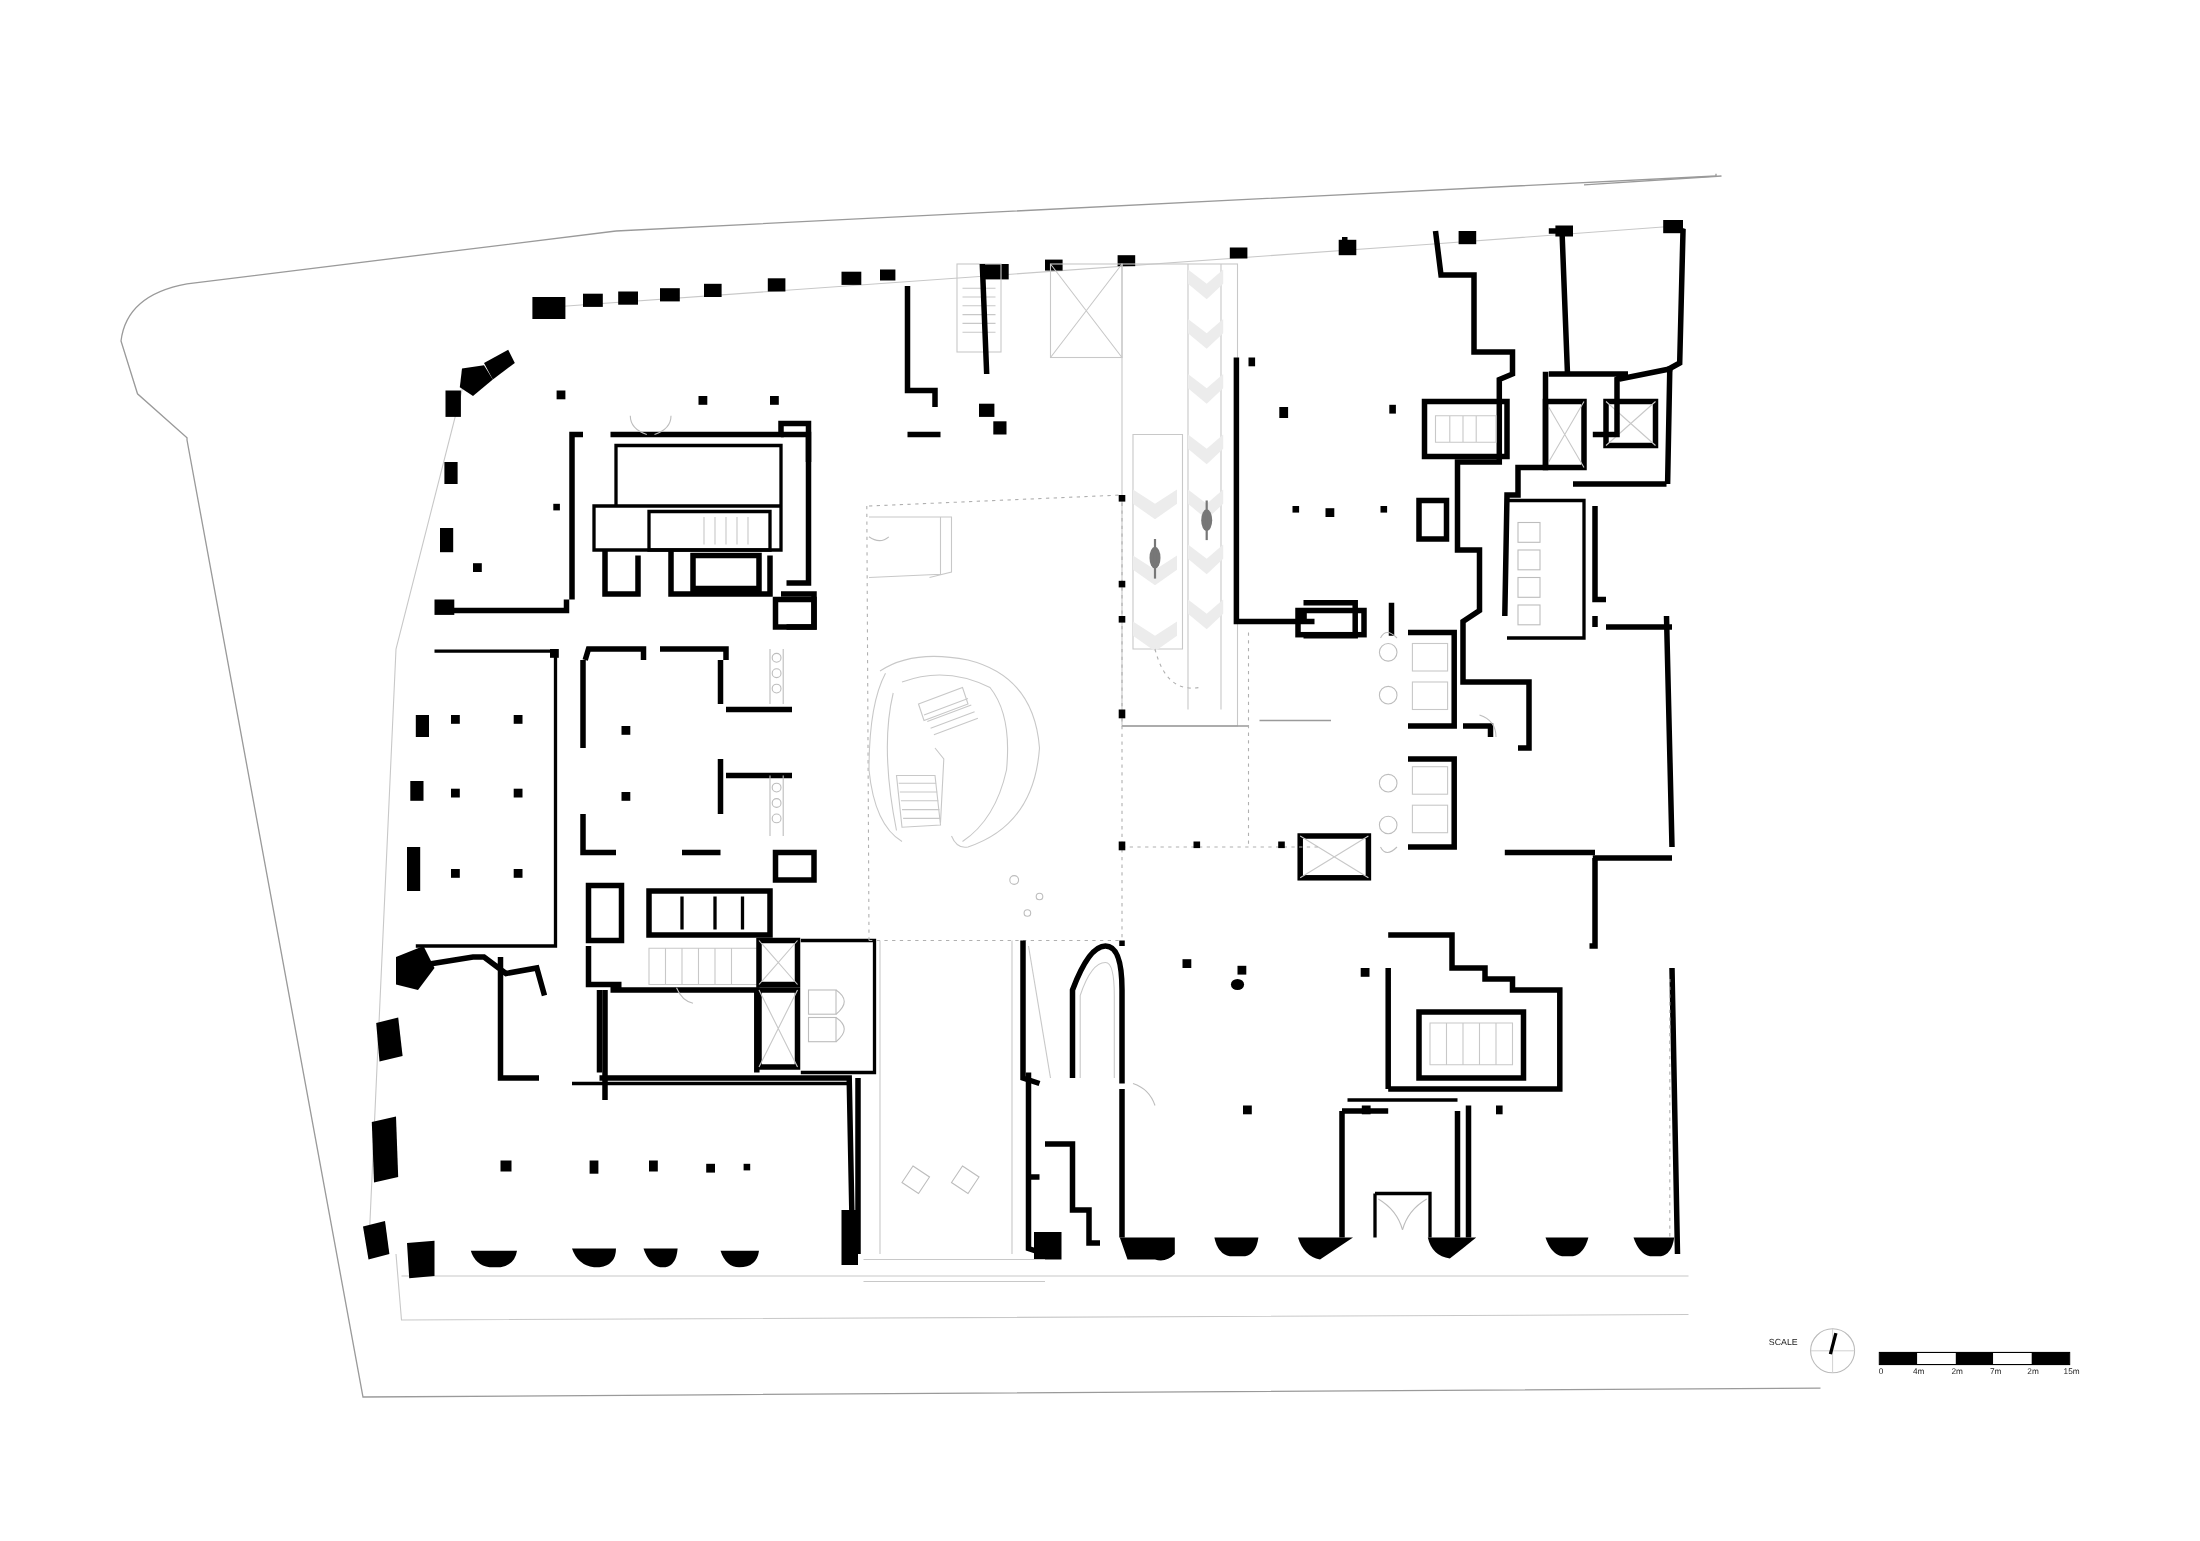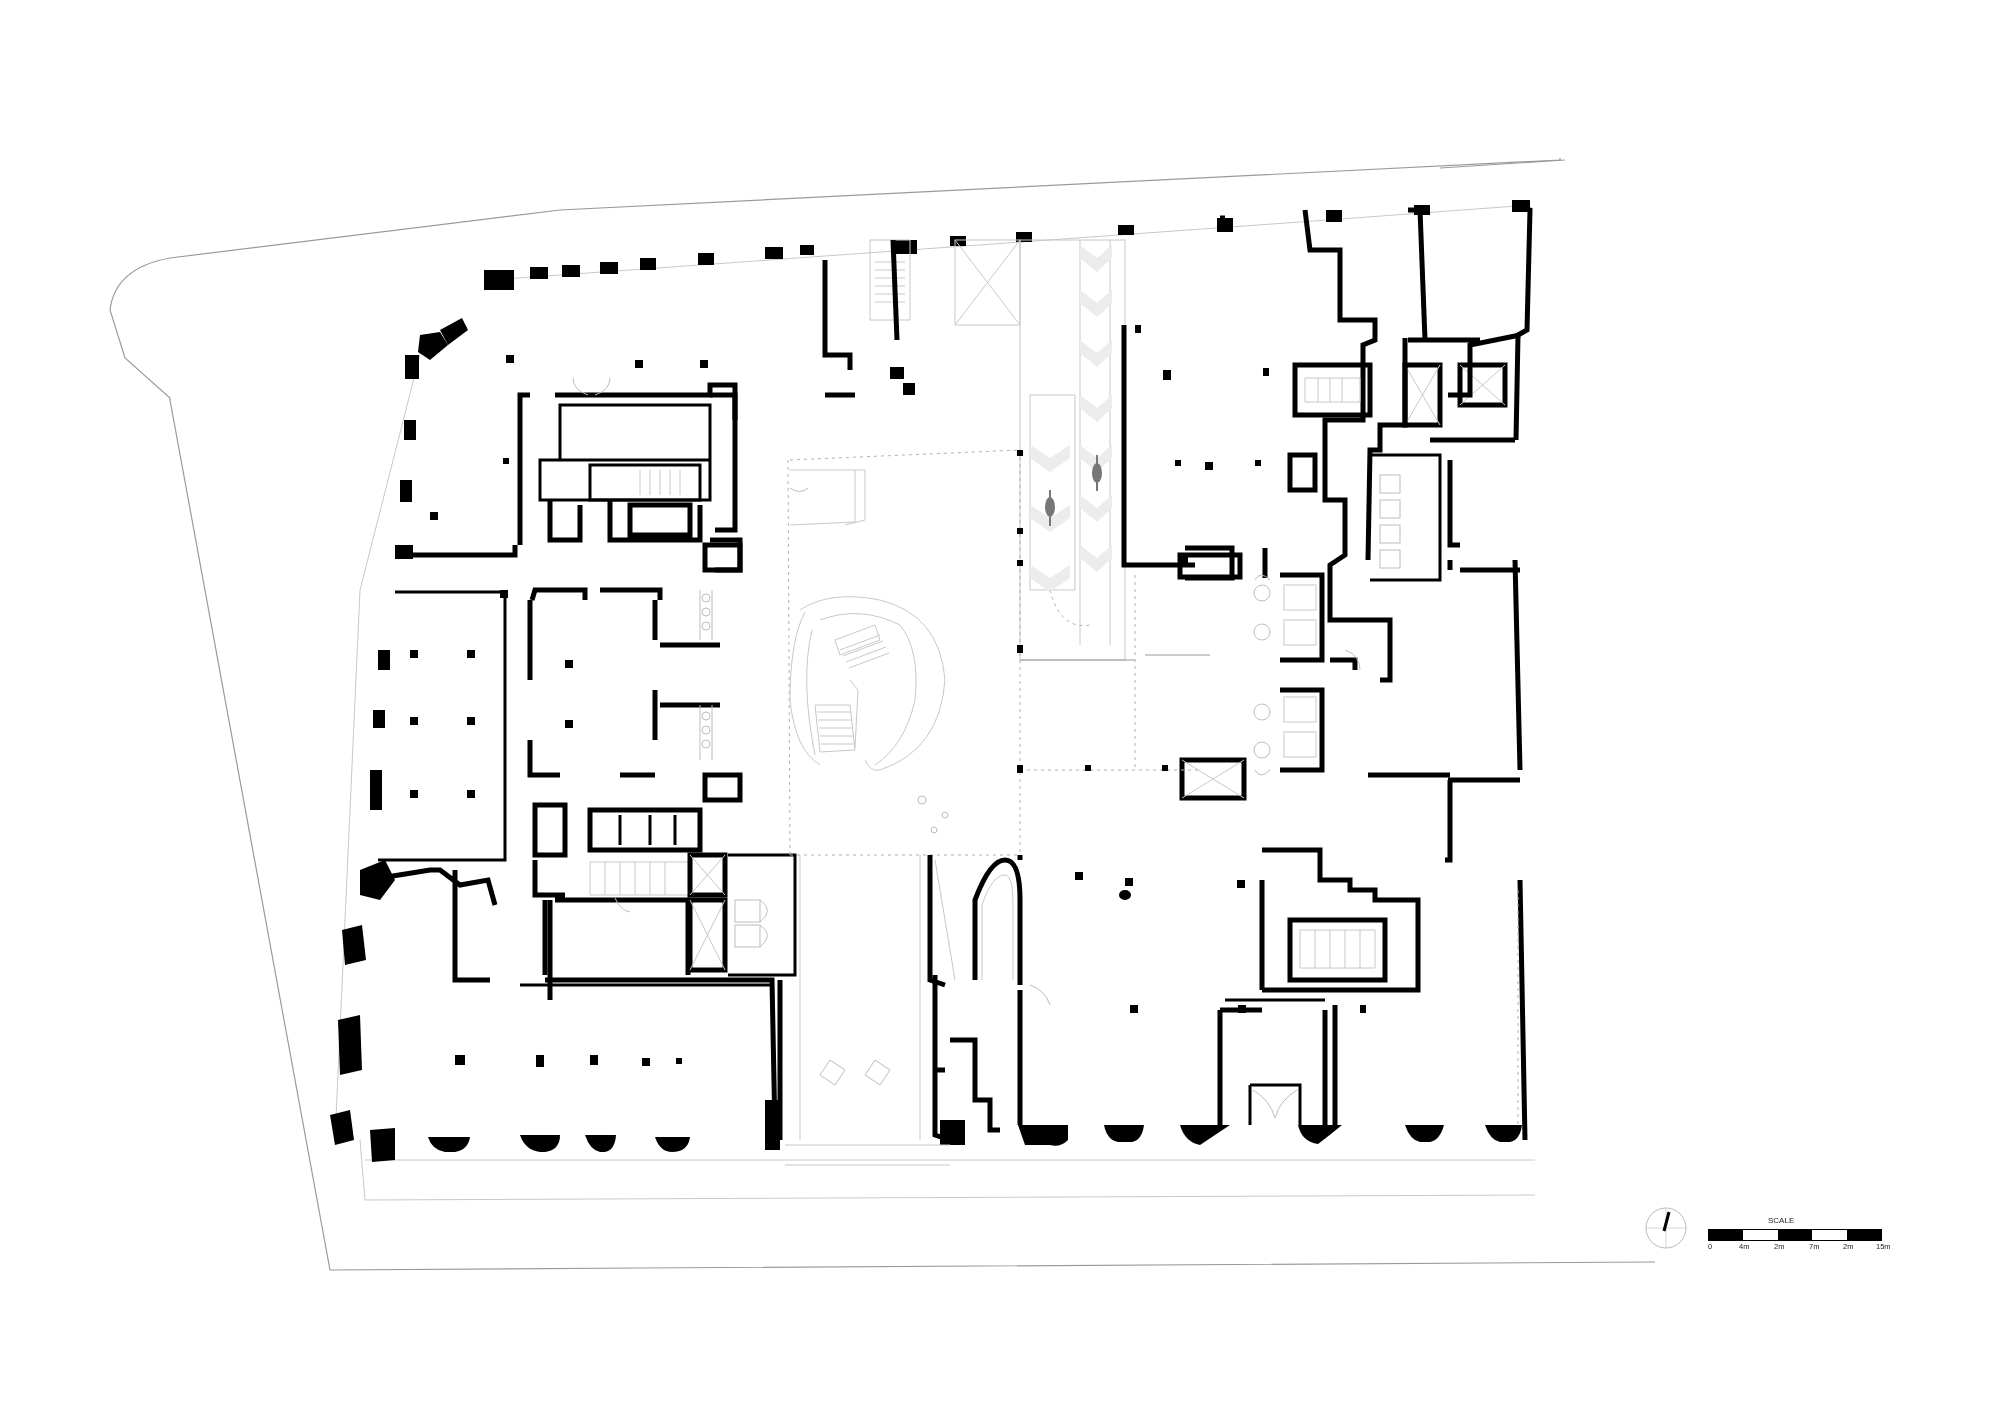--- a/index.html
+++ b/index.html
@@ -6,21 +6,21 @@
   body { width: 2000px; height: 1401px; position: relative; overflow: hidden; font-family: "Liberation Sans", sans-serif; }
   #plan { position: absolute; left: 0; top: 0; width: 2000px; height: 1401px; }
   .thin { fill: none; stroke: #9a9a9a; stroke-width: 1.2; }
   .light { fill: none; stroke: #c8c8c8; stroke-width: 1; }
   .dash { fill: none; stroke: #b0b0b0; stroke-width: 1; stroke-dasharray: 3 4; }
   .wall { fill: none; stroke: #000; stroke-width: 5; stroke-linejoin: miter; }
   .wallthin { fill: none; stroke: #000; stroke-width: 3; }
   .solid { fill: #000; }
   .chev { fill: #ececec; }
   .door { fill: none; stroke: #bdbdbd; stroke-width: 1; }
-  #scale-title { position: absolute; left: 1768px; top: 1216px; font-size: 8px; color: #222; }
+  #scale-title { position: absolute; left: 1608px; top: 1216px; font-size: 8px; color: #222; }
   #scale-bar { position: absolute; left: 1708px; top: 1229px; width: 174px; height: 12px; display: flex; border: 1px solid #000; box-sizing: border-box; }
   #scale-bar .seg { flex: 1; height: 100%; }
   #scale-ticks { position: absolute; left: 1706px; top: 1242px; width: 190px; height: 12px; }
   #scale-ticks span { position: absolute; font-size: 7.5px; color: #222; }
   #north-arrow { position: absolute; left: 1645px; top: 1207px; width: 42px; height: 42px; }
 </style>
 </head>
 <body>
 
 <svg id="plan" viewBox="0 0 2000 1401" xmlns="http://www.w3.org/2000/svg">

